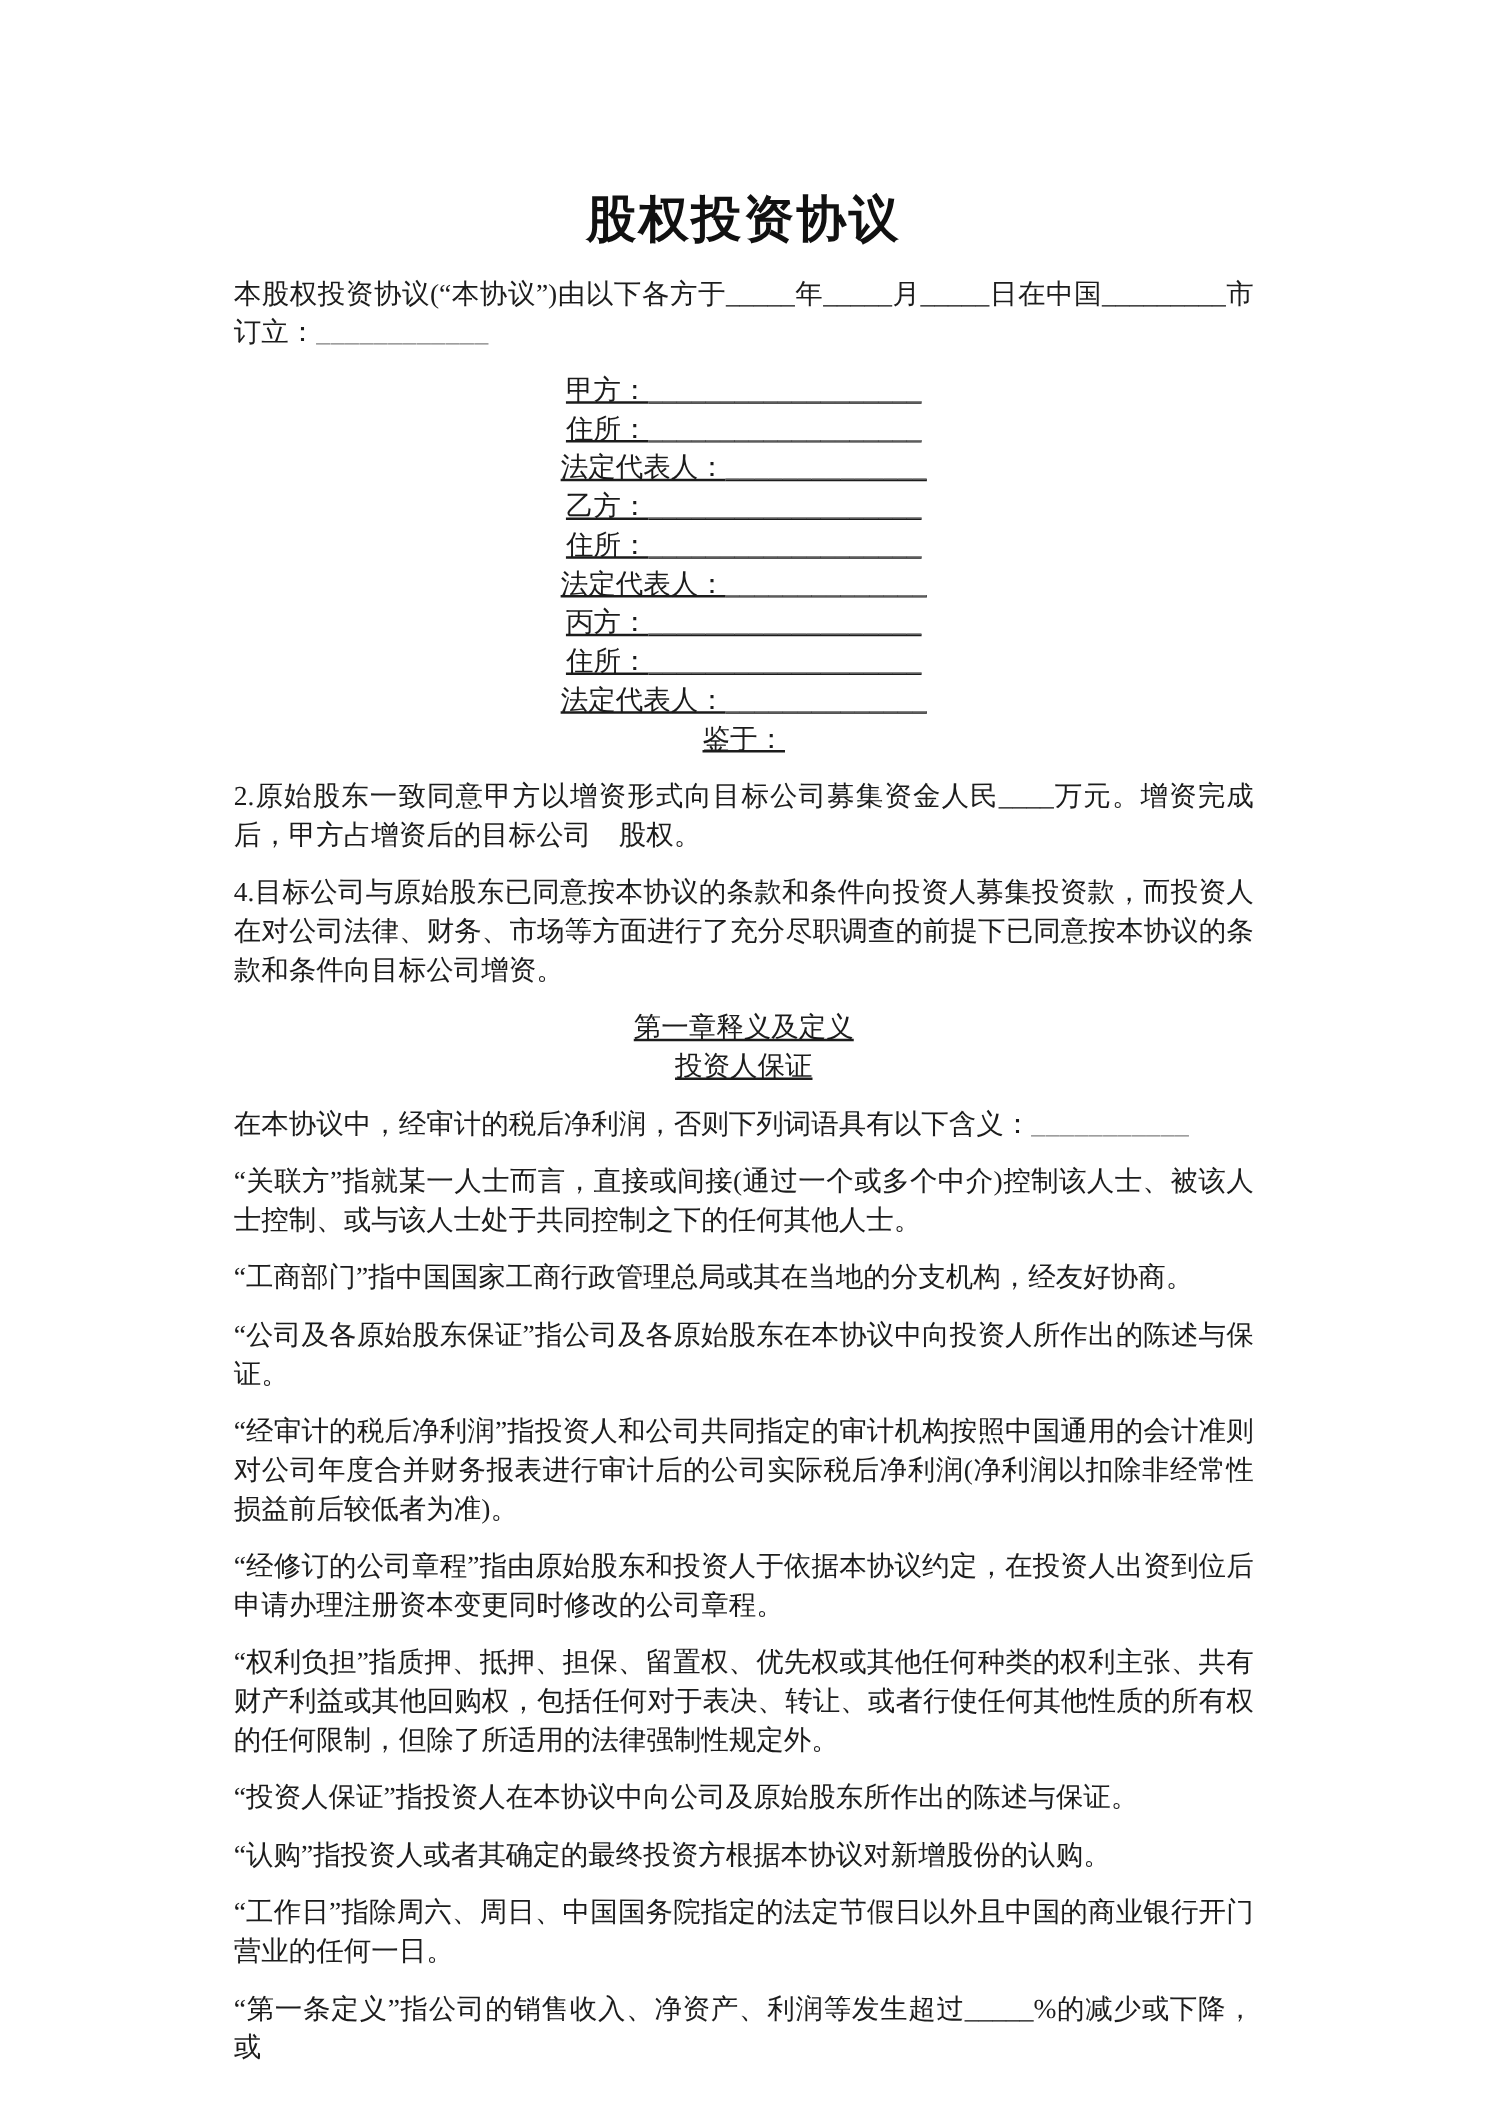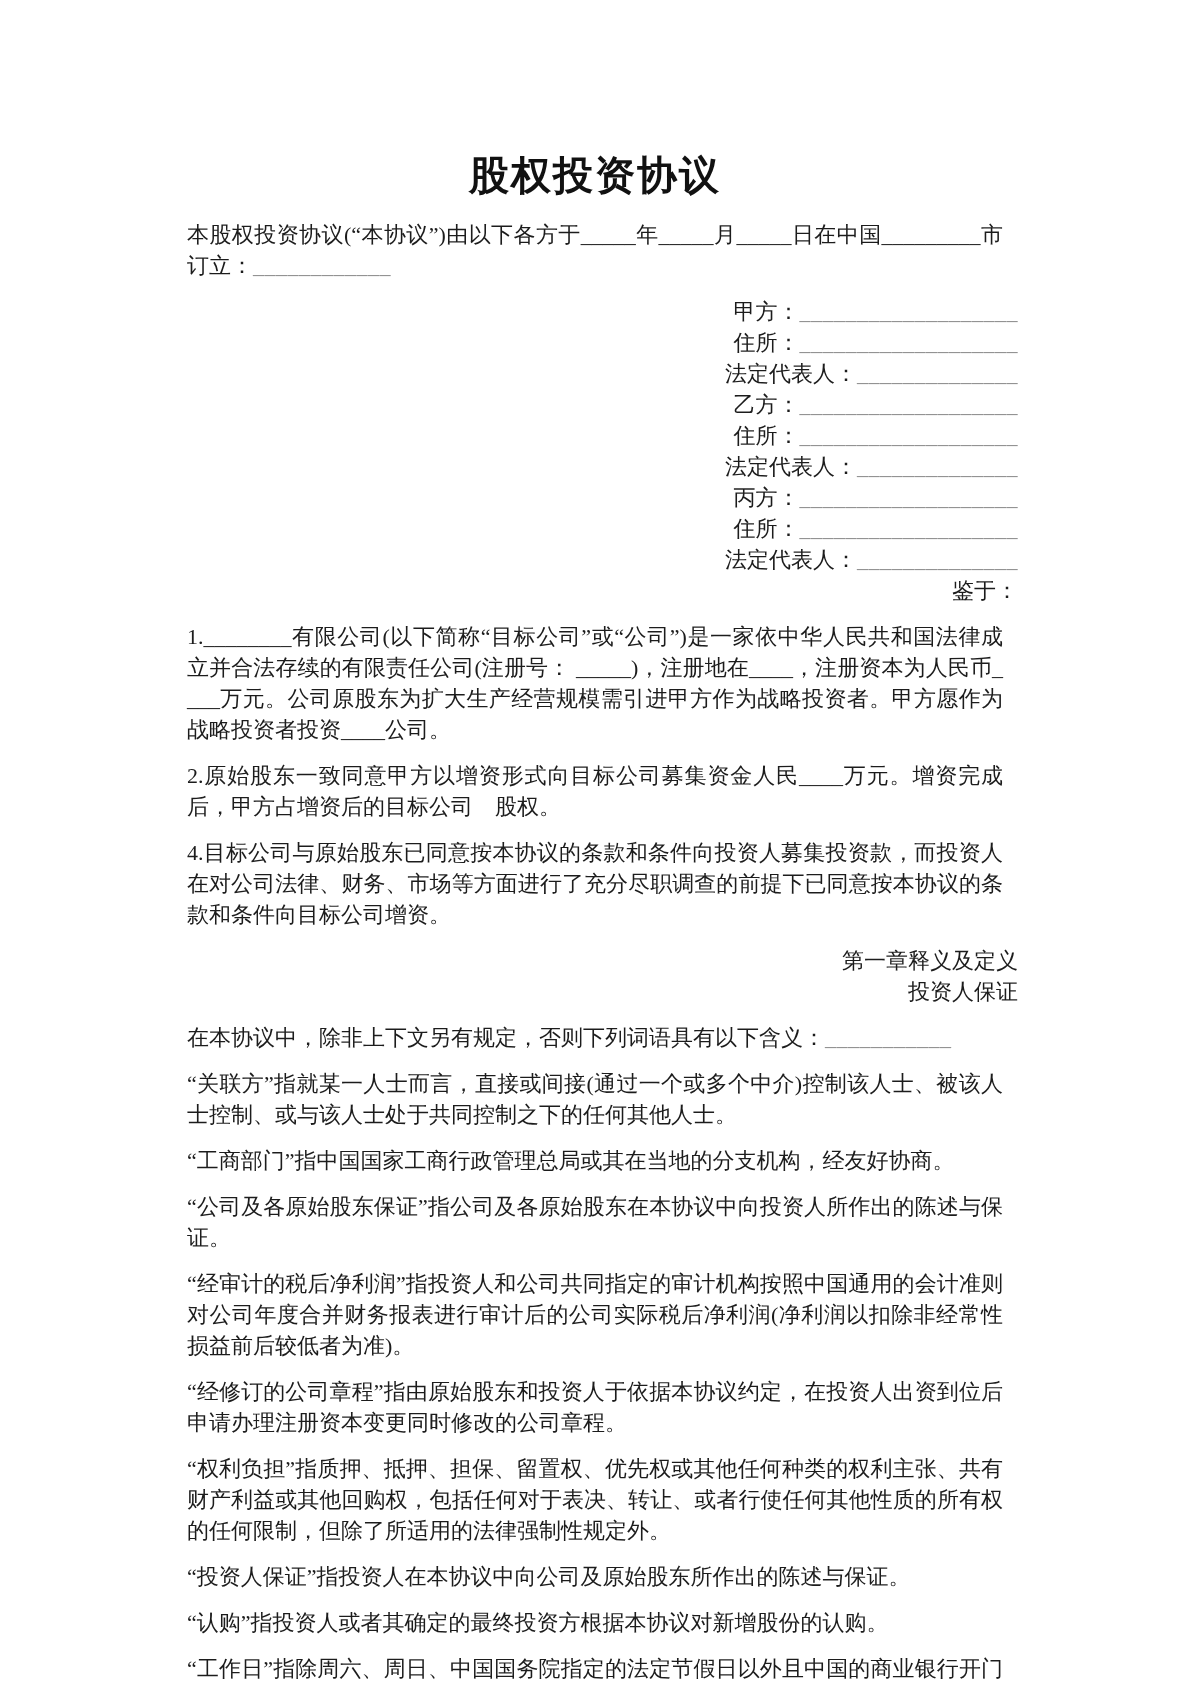--- a/index.html
+++ b/index.html
@@ -31,21 +31,22 @@
     color: #111111;
     letter-spacing: 2px;
   }
   .para {
     margin: 15px;
     text-align: justify;
     word-break: break-all;
   }
   .line {
     margin: 0;
-    text-align: right;
+    text-align: center;
+    text-decoration: underline;
   }
   .blank {
     color: #8d8d8d;
     letter-spacing: 0.5px;
   }
 </style>
 </head>
 <body>
 
 <div class="doc">
@@ -61,29 +62,28 @@
   <p class="line"><span>乙方：</span><span class="blank">___________________</span></p>
   <p class="line"><span>住所：</span><span class="blank">___________________</span></p>
   <p class="line"><span>法定代表人：</span><span class="blank">______________</span></p>
 
   <p class="line"><span>丙方：</span><span class="blank">___________________</span></p>
   <p class="line"><span>住所：</span><span class="blank">___________________</span></p>
   <p class="line"><span>法定代表人：</span><span class="blank">______________</span></p>
 
   <p class="line">鉴于：</p>
 
-  <p class="para">1.________有限公司(以下简称“目标公司”或“公司”)是一家依中华人民共和国法律成立并合法存续的有限责任公司(注册号： _____)，注册地在____，注册资本为人民币____万元。公司原股东为扩大生产经营规模需引进甲方作为战略投资者。甲方愿作为战略投资者投资____公司。</p>
   <p class="para">2.原始股东一致同意甲方以增资形式向目标公司募集资金人民____万元。增资完成后，甲方占增资后的目标公司　股权。</p>
   <p class="para">4.目标公司与原始股东已同意按本协议的条款和条件向投资人募集投资款，而投资人在对公司法律、财务、市场等方面进行了充分尽职调查的前提下已同意按本协议的条款和条件向目标公司增资。</p>
 
 
   <p class="line">第一章释义及定义</p>
   <p class="line">投资人保证</p>
 
-  <p class="para"><span>在本协议中，除非上下文另有规定，否则下列词语具有以下含义：</span><span class="blank">___________</span></p>
+  <p class="para"><span>在本协议中，经审计的税后净利润，否则下列词语具有以下含义：</span><span class="blank">___________</span></p>
 
   <p class="para">“关联方”指就某一人士而言，直接或间接(通过一个或多个中介)控制该人士、被该人士控制、或与该人士处于共同控制之下的任何其他人士。</p>
   <p class="para">“工商部门”指中国国家工商行政管理总局或其在当地的分支机构，经友好协商。</p>
   <p class="para">“公司及各原始股东保证”指公司及各原始股东在本协议中向投资人所作出的陈述与保证。</p>
   <p class="para">“经审计的税后净利润”指投资人和公司共同指定的审计机构按照中国通用的会计准则对公司年度合并财务报表进行审计后的公司实际税后净利润(净利润以扣除非经常性损益前后较低者为准)。</p>
   <p class="para">“经修订的公司章程”指由原始股东和投资人于依据本协议约定，在投资人出资到位后申请办理注册资本变更同时修改的公司章程。</p>
   <p class="para">“权利负担”指质押、抵押、担保、留置权、优先权或其他任何种类的权利主张、共有财产利益或其他回购权，包括任何对于表决、转让、或者行使任何其他性质的所有权的任何限制，但除了所适用的法律强制性规定外。</p>
   <p class="para">“投资人保证”指投资人在本协议中向公司及原始股东所作出的陈述与保证。</p>
   <p class="para">“认购”指投资人或者其确定的最终投资方根据本协议对新增股份的认购。</p>
   <p class="para">“工作日”指除周六、周日、中国国务院指定的法定节假日以外且中国的商业银行开门营业的任何一日。</p>

